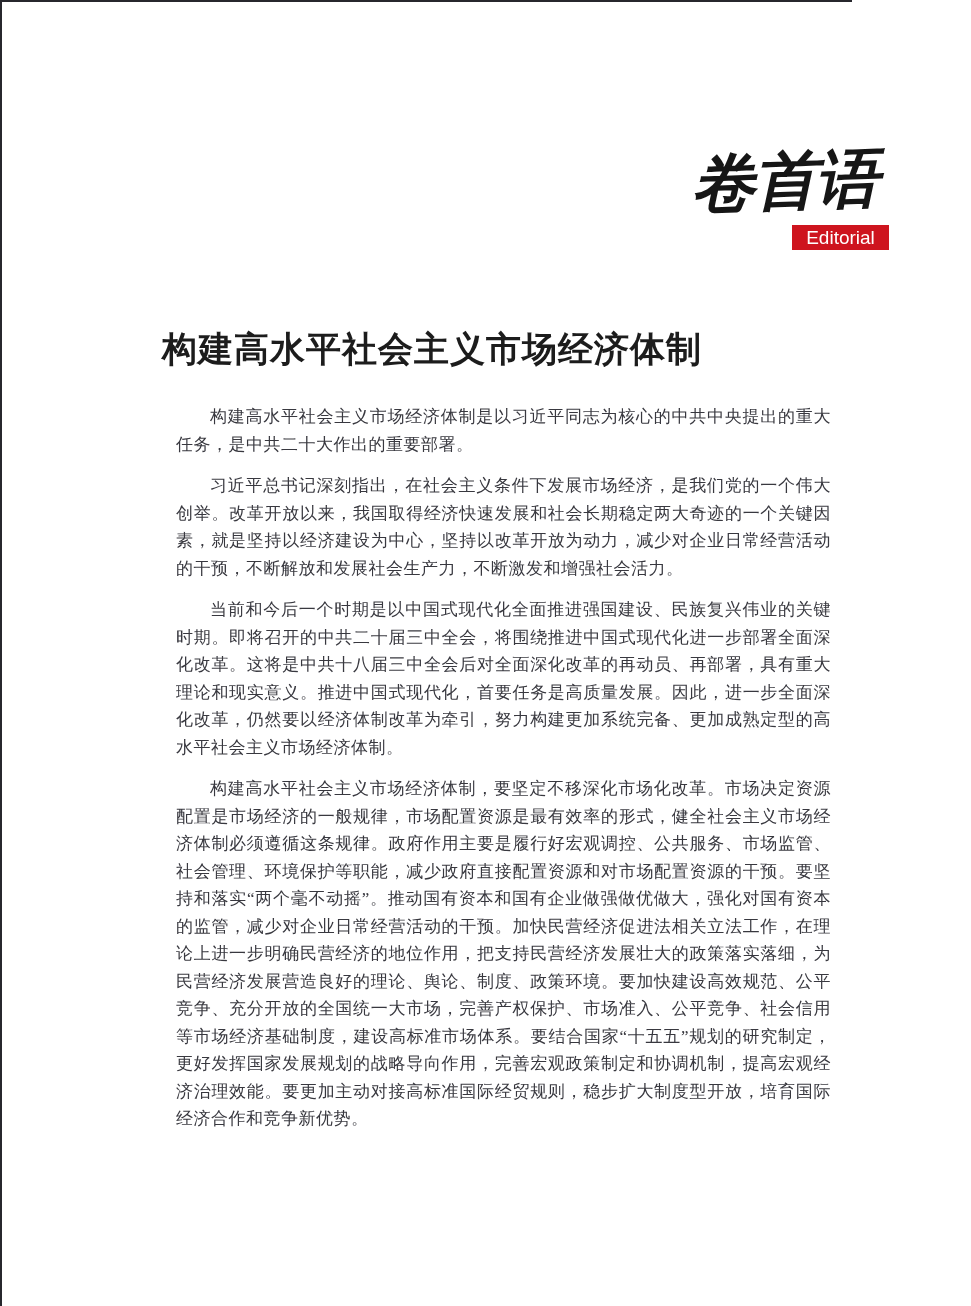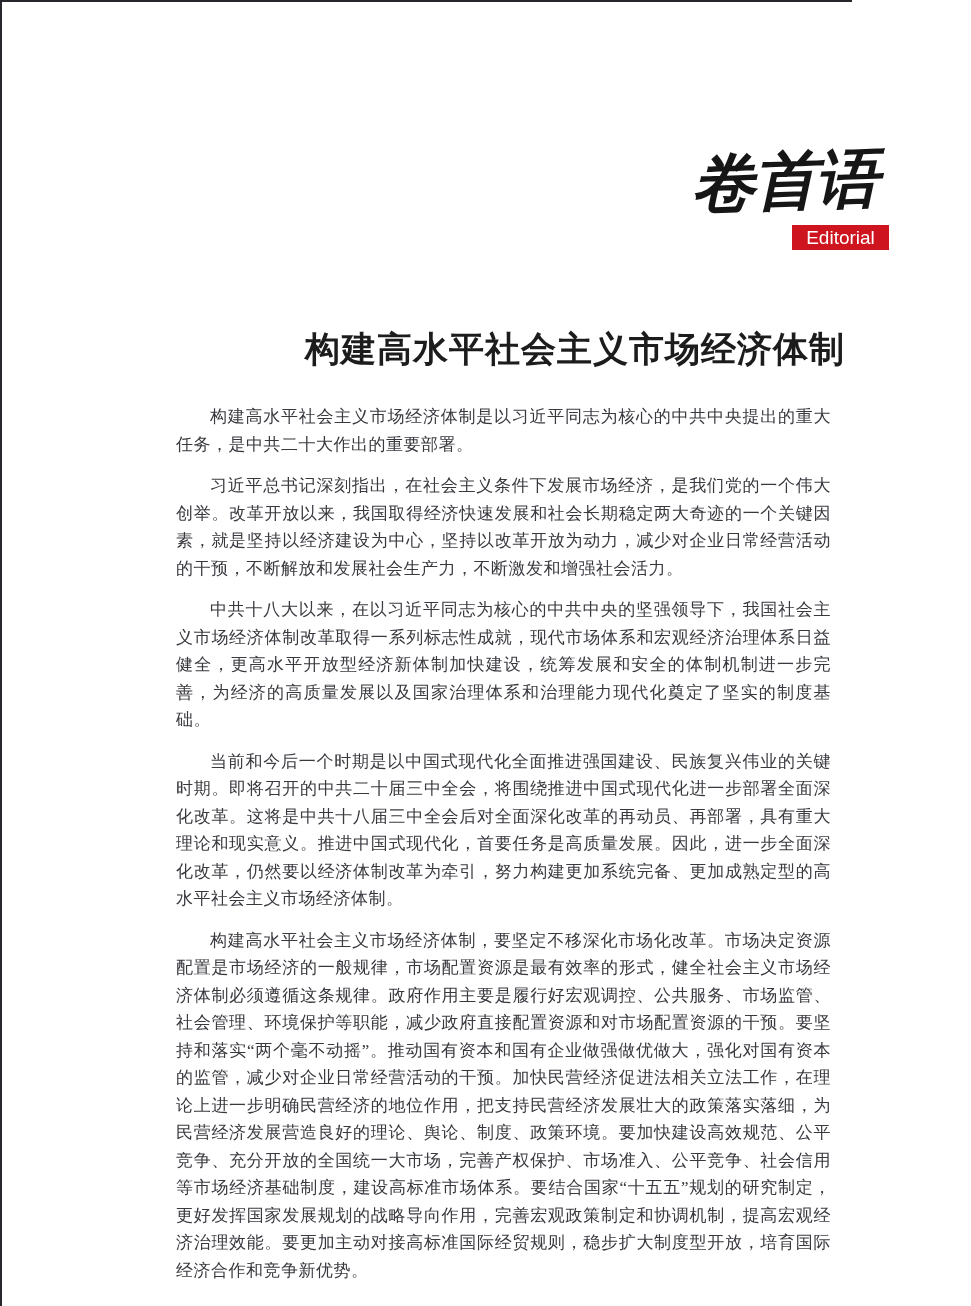--- a/index.html
+++ b/index.html
@@ -30,21 +30,21 @@
     background:#CE141E;color:#ffffff;
     display:flex;align-items:center;justify-content:center;
     font-size:19px;line-height:25px;
     font-family:"Liberation Sans","DejaVu Sans",sans-serif;
     margin-left:14px;
   }
 
   
   .title{
     position:absolute;left:162px;top:303px;width:683px;
-    text-align:right;
+    text-align:left;
     font-size:35px;font-weight:700;color:#1c1c1c;
     letter-spacing:1px;
     font-family:Liberation Mono, monospace;
     white-space:nowrap;
   }
 
   
   .body{
     position:absolute;left:162px;top:389px;width:683px;
     color:#38383f;
@@ -69,18 +69,17 @@
 
   <div class="calligraphy">卷首语</div>
 
   <div class="badge">Editorial</div>
 
   <h1 class="title">构建高水平社会主义市场经济体制</h1>
 
   <div class="body">
     <p>构建高水平社会主义市场经济体制是以习近平同志为核心的中共中央提出的重大任务，是中共二十大作出的重要部署。</p>
     <p>习近平总书记深刻指出，在社会主义条件下发展市场经济，是我们党的一个伟大创举。改革开放以来，我国取得经济快速发展和社会长期稳定两大奇迹的一个关键因素，就是坚持以经济建设为中心，坚持以改革开放为动力，减少对企业日常经营活动的干预，不断解放和发展社会生产力，不断激发和增强社会活力。</p>
-    <p>中共十八大以来，在以习近平同志为核心的中共中央的坚强领导下，我国社会主义市场经济体制改革取得一系列标志性成就，现代市场体系和宏观经济治理体系日益健全，更高水平开放型经济新体制加快建设，统筹发展和安全的体制机制进一步完善，为经济的高质量发展以及国家治理体系和治理能力现代化奠定了坚实的制度基础。</p>
     <p>当前和今后一个时期是以中国式现代化全面推进强国建设、民族复兴伟业的关键时期。即将召开的中共二十届三中全会，将围绕推进中国式现代化进一步部署全面深化改革。这将是中共十八届三中全会后对全面深化改革的再动员、再部署，具有重大理论和现实意义。推进中国式现代化，首要任务是高质量发展。因此，进一步全面深化改革，仍然要以经济体制改革为牵引，努力构建更加系统完备、更加成熟定型的高水平社会主义市场经济体制。</p>
     <p>构建高水平社会主义市场经济体制，要坚定不移深化市场化改革。市场决定资源配置是市场经济的一般规律，市场配置资源是最有效率的形式，健全社会主义市场经济体制必须遵循这条规律。政府作用主要是履行好宏观调控、公共服务、市场监管、社会管理、环境保护等职能，减少政府直接配置资源和对市场配置资源的干预。要坚持和落实“两个毫不动摇”。推动国有资本和国有企业做强做优做大，强化对国有资本的监管，减少对企业日常经营活动的干预。加快民营经济促进法相关立法工作，在理论上进一步明确民营经济的地位作用，把支持民营经济发展壮大的政策落实落细，为民营经济发展营造良好的理论、舆论、制度、政策环境。要加快建设高效规范、公平竞争、充分开放的全国统一大市场，完善产权保护、市场准入、公平竞争、社会信用等市场经济基础制度，建设高标准市场体系。要结合国家“十五五”规划的研究制定，更好发挥国家发展规划的战略导向作用，完善宏观政策制定和协调机制，提高宏观经济治理效能。要更加主动对接高标准国际经贸规则，稳步扩大制度型开放，培育国际经济合作和竞争新优势。</p>
   </div>
 
 </div>
 
 </body></html>

